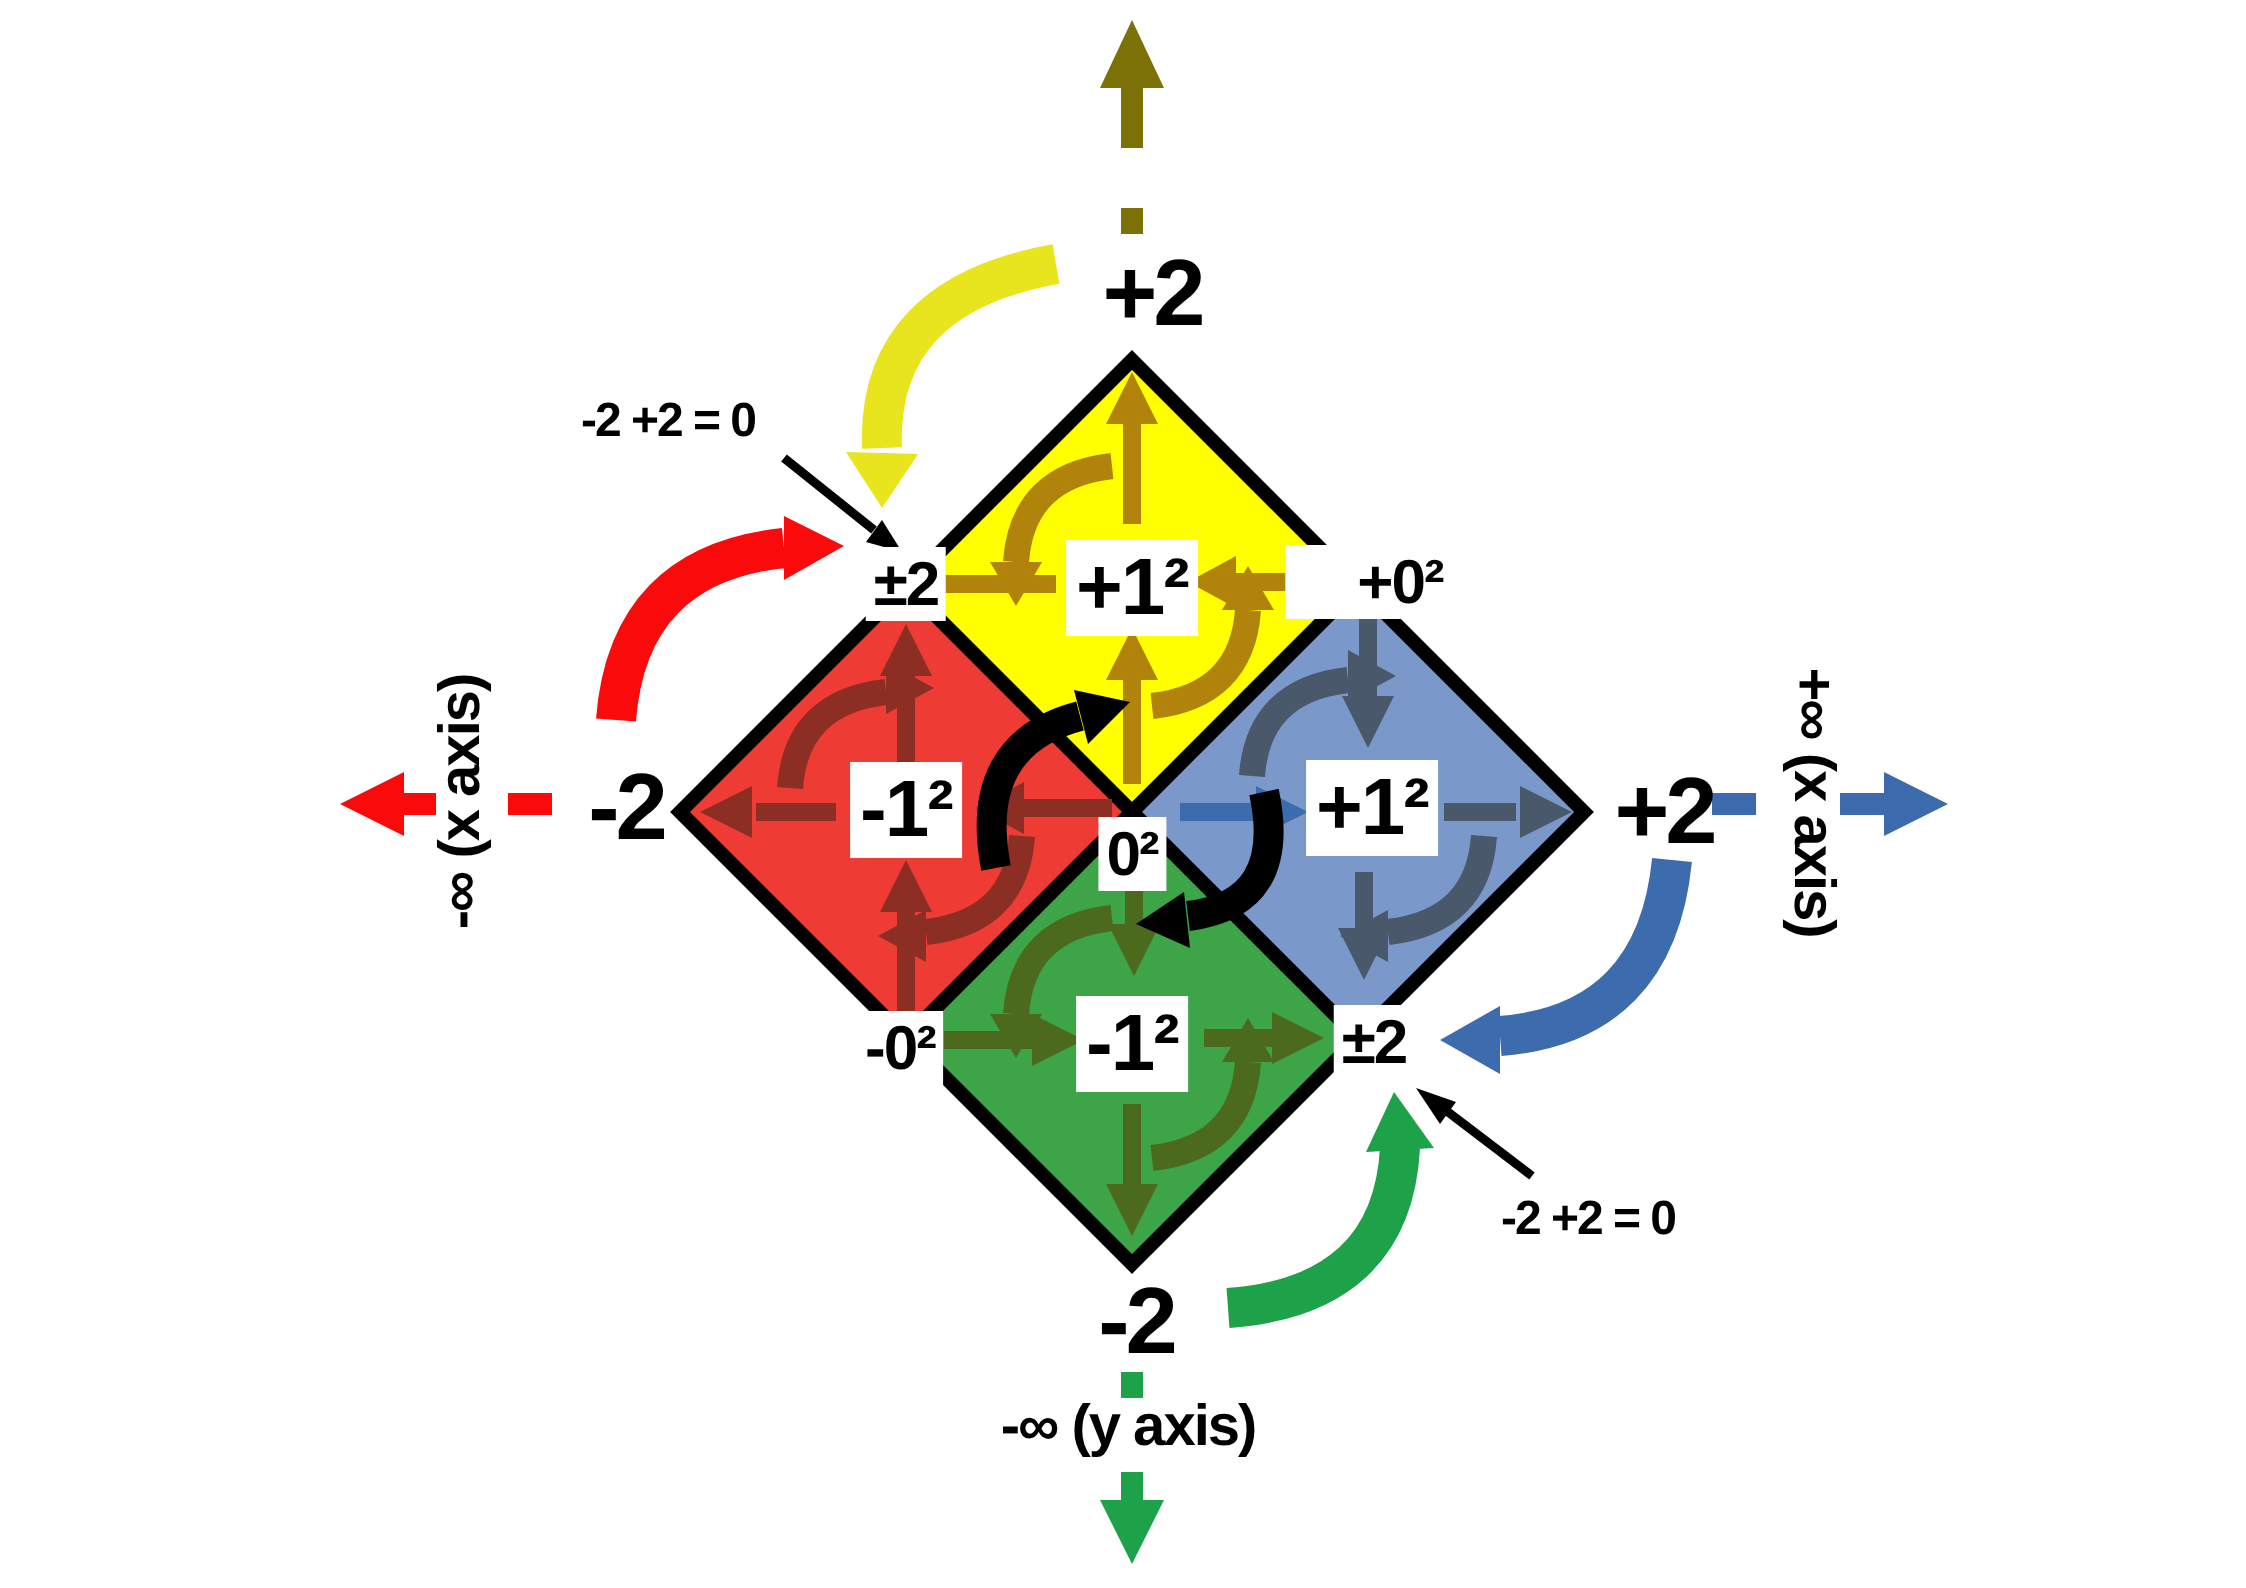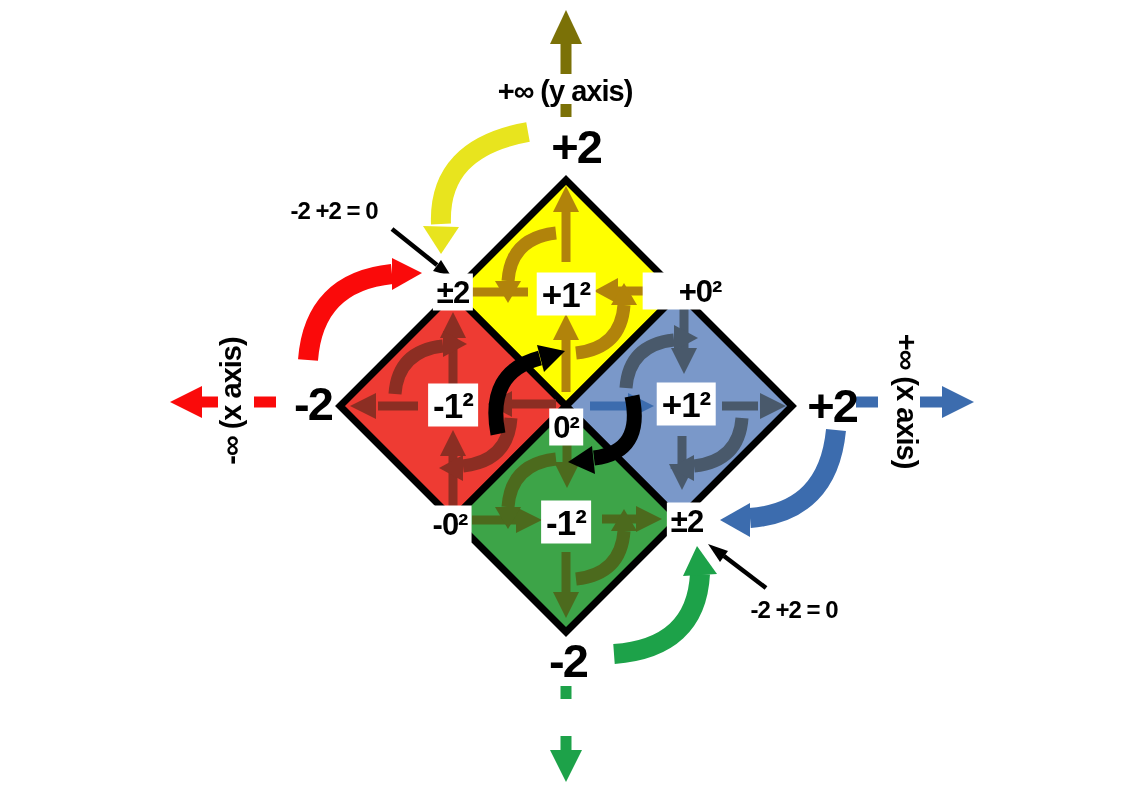--- a/index.html
+++ b/index.html
@@ -7,21 +7,21 @@
     position:relative;width:1123px;height:794px;background:#fff;overflow:hidden;
     font-family:"Liberation Sans",sans-serif;color:#000;
   }
   .stage svg{position:absolute;left:0;top:0;}
   
   .lbl{position:absolute;transform:translate(-50%,-50%);font-weight:700;white-space:nowrap;line-height:1;}
   .vert-l{transform:translate(-50%,-50%) rotate(-90deg);}
   .vert-r{transform:translate(-50%,-50%) rotate(90deg);}
   .corner{font-size:47px;letter-spacing:-2px;}
   .junction{font-size:31px;background:var(--label-bg);padding:3px 4px;letter-spacing:-1px;}
-  .quad{font-size:35px;background:var(--label-bg);padding:4px 5px;letter-spacing:-1px;}
+  .quad{font-size:40px;background:var(--label-bg);padding:4px 5px;letter-spacing:-1px;}
   .axis{font-size:29px;letter-spacing:-1px;}
   .note{font-size:24px;letter-spacing:-1px;}
   
   .f-yf{fill:var(--yellow-fill);}  .f-gd{fill:var(--gold-dark);}   .s-gd{stroke:var(--gold-dark);}
   .s-yb{stroke:var(--yellow-bright);} .f-yb{fill:var(--yellow-bright);}
   .f-ol{fill:var(--olive-axis);}   .s-ol{stroke:var(--olive-axis);}
   .f-rf{fill:var(--red-fill);}     .f-rd{fill:var(--red-dark);}    .s-rd{stroke:var(--red-dark);}
   .f-rb{fill:var(--red-bright);}   .s-rb{stroke:var(--red-bright);}
   .f-bf{fill:var(--blue-fill);}    .f-bd{fill:var(--blue-dark);}   .s-bd{stroke:var(--blue-dark);}
   .f-bm{fill:var(--blue-medium);}  .s-bm{stroke:var(--blue-medium);}
@@ -170,21 +170,21 @@
     <g>
       <line class="s-bk sw4" x1="392" y1="229" x2="437" y2="265"></line>
       <polygon class="f-bk" points="451,276 433,271 441,260"></polygon>
     </g>
     <g>
       <line class="s-bk sw4" x1="766" y1="588" x2="724" y2="556"></line>
       <polygon class="f-bk" points="708,544 728,551 720,562"></polygon>
     </g>
   </svg>
 
-  <div class="lbl axis" style="left:565px;top:91px;">+∞ (y axis)</div>
+  <div class="lbl axis" style="left:564px;top:714px;">-∞ (y axis)</div>
   <div class="lbl axis vert-l" style="left:231px;top:401px;">-∞ (x axis)</div>
   <div class="lbl axis vert-r" style="left:906px;top:401px;">+∞ (x axis)</div>
 
   <div class="lbl corner" style="left:576px;top:146px;">+2</div>
   <div class="lbl corner" style="left:313px;top:403px;">-2</div>
   <div class="lbl corner" style="left:832px;top:405px;">+2</div>
   <div class="lbl corner" style="left:568px;top:660px;">-2</div>
 
   <div class="lbl junction" style="left:453px;top:292px;">±2</div>
   <div class="lbl junction" style="left:684px;top:291px;padding-left:36px;">+0²</div>

